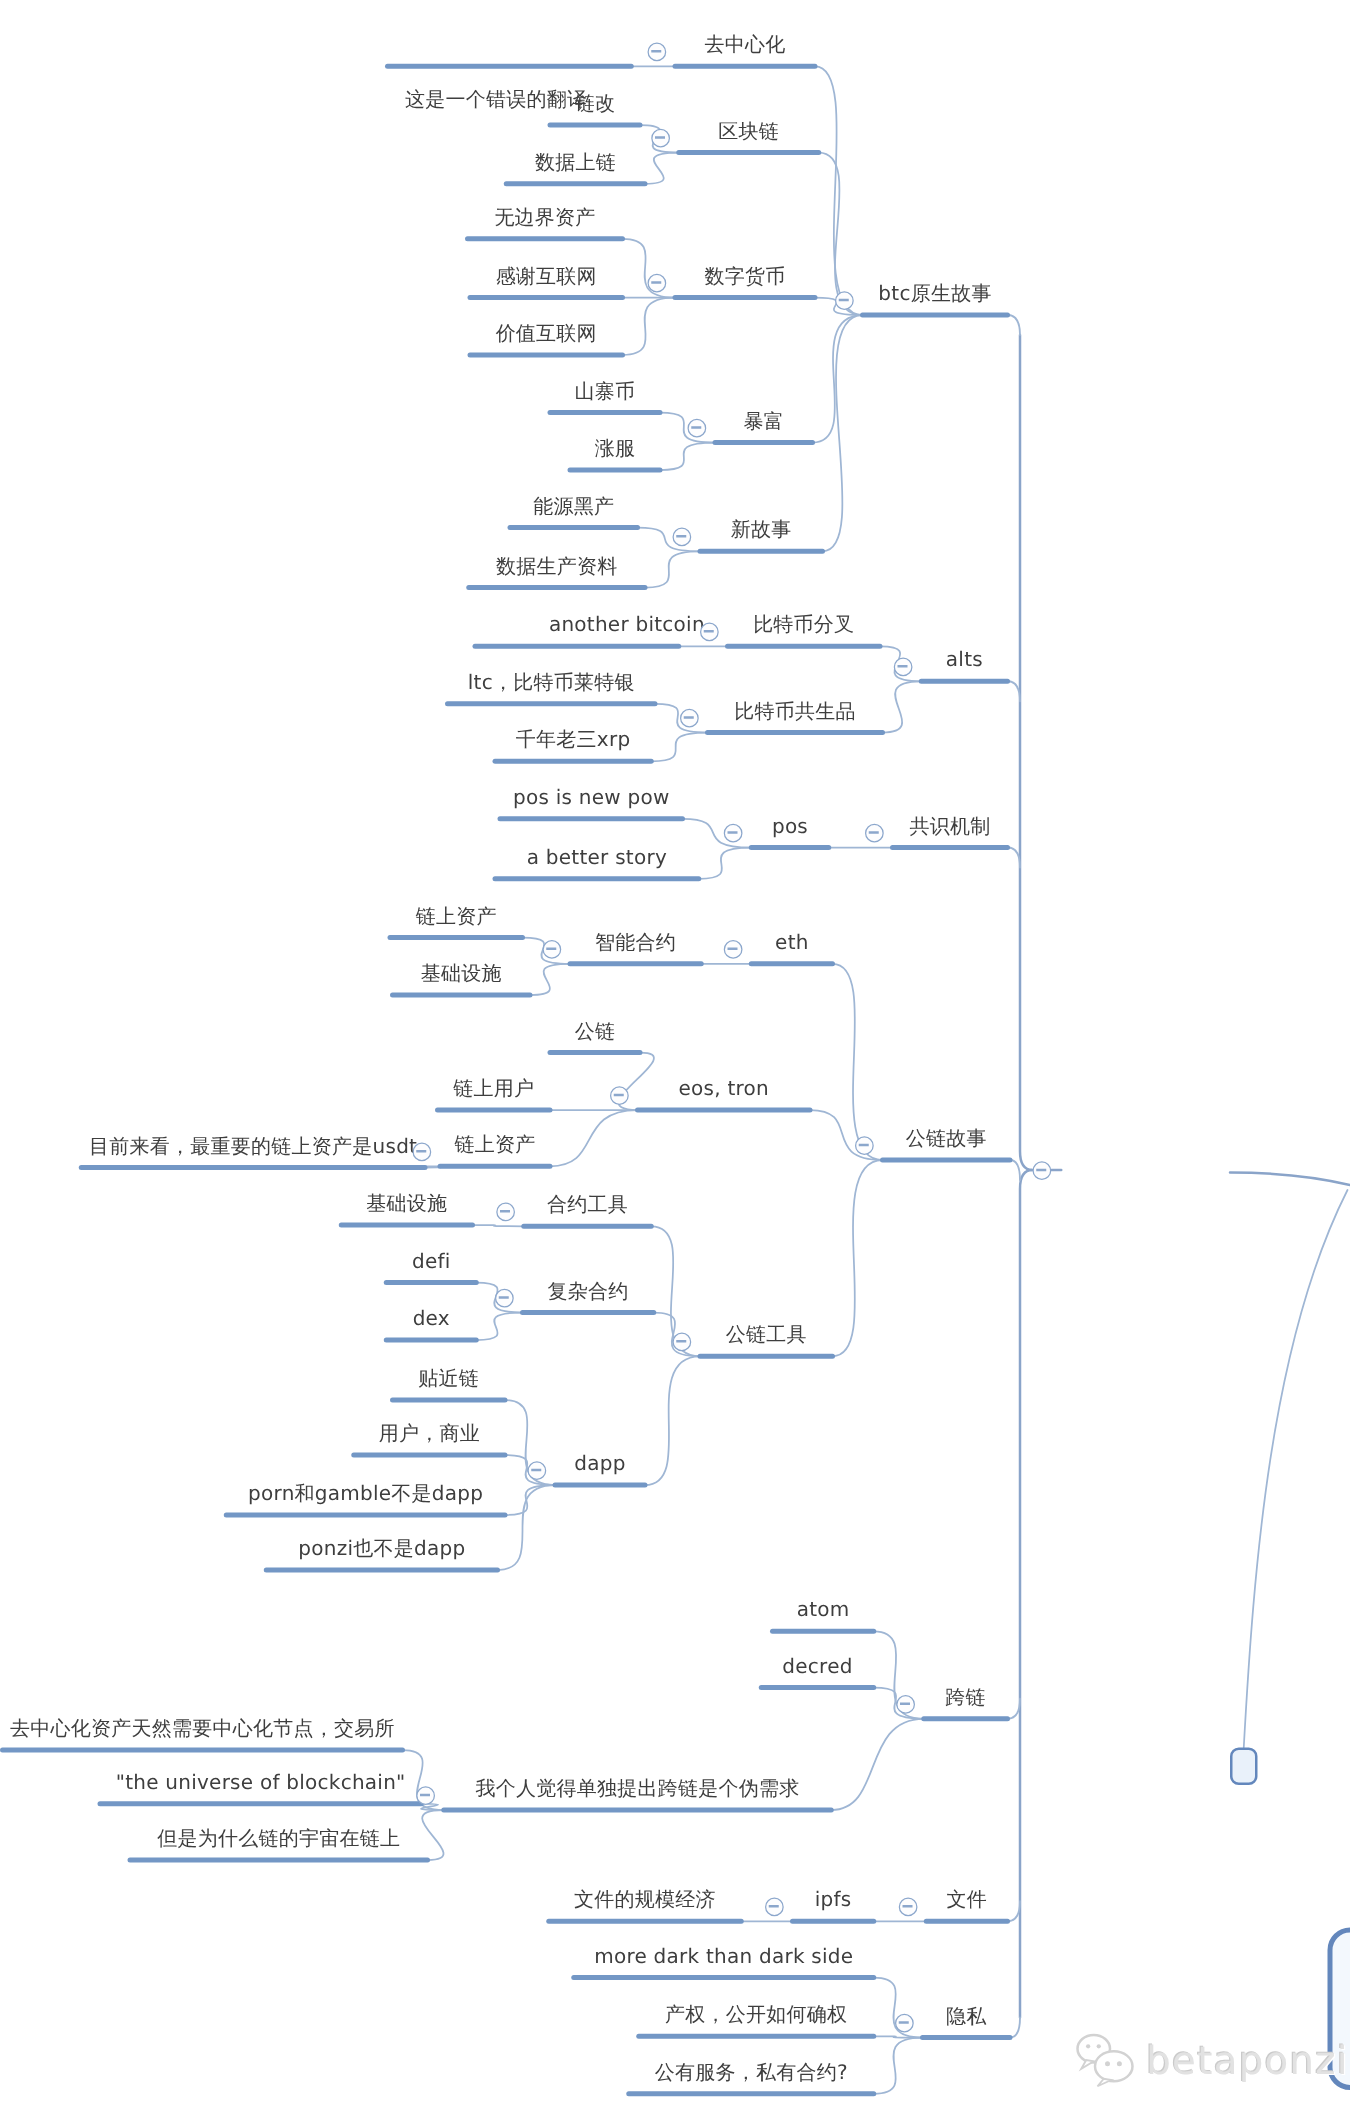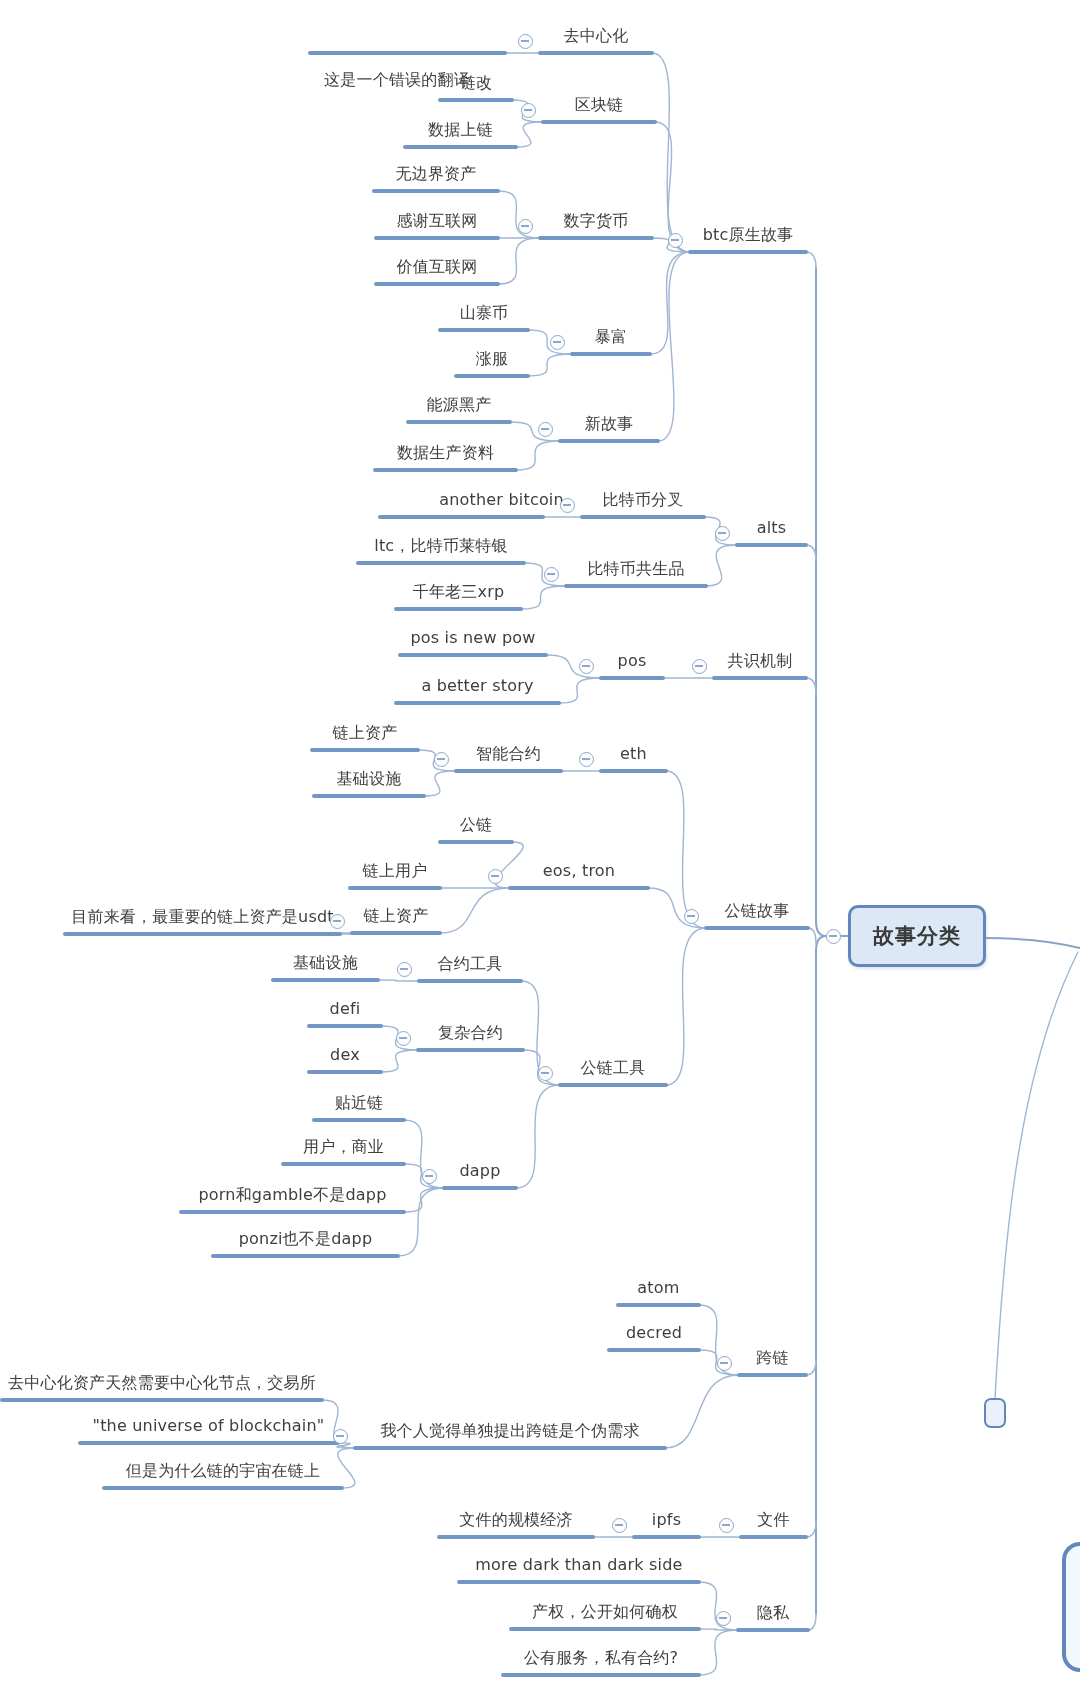--- a/index.html
+++ b/index.html
@@ -269,20 +269,36 @@
       <div class="collapse" style="left: 611.5px; top: 1517.5px;"></div>
       <div class="lbl" style="left: 516px; top: 1510px;">文件的规模经济</div>
       <div class="lbl" style="left: 773px; top: 1603px;">隐私</div>
       <div class="collapse" style="left: 715.5px; top: 1610.5px;"></div>
       <div class="lbl" style="left: 579px; top: 1555px;">more dark than dark side</div>
       <div class="lbl" style="left: 605px; top: 1602px;">产权，公开如何确权</div>
       <div class="lbl" style="left: 601px; top: 1648px;">公有服务，私有合约?</div>
       <div class="collapse" style="left: 825.5px; top: 928.5px;"></div>
     </div>
 
-  <div id="root-node">
-    <span class="root-lbl">故事分类</span>
-  </div>
 
   <div id="edge-stub"></div>
   <div id="corner-cut"></div>
 
+  <div id="watermark">
+    <span>
+      <svg width="52" height="46" viewBox="0 0 52 46">
+        <g fill="#ffffff" stroke="#d2d2d2" stroke-width="2">
+          <ellipse cx="17" cy="15" rx="13" ry="11"></ellipse>
+          <path d="M 11 24 L 7 31 L 17 25 Z" stroke-width="1.5"></path>
+          <ellipse cx="33" cy="29" rx="15" ry="12"></ellipse>
+          <path d="M 25 39 L 20 45 L 31 40 Z" stroke-width="1.5"></path>
+        </g>
+        <g fill="#d2d2d2">
+          <circle cx="12.5" cy="13" r="1.7"></circle>
+            <circle cx="21" cy="13" r="1.7"></circle>
+          <circle cx="28" cy="27" r="2"></circle>
+            <circle cx="37.5" cy="27" r="2"></circle>
+        </g>
+      </svg>
+    </span>
+    <span class="wm-text">betaponzi</span>
+  </div>
 </div>
 
 </body></html>

